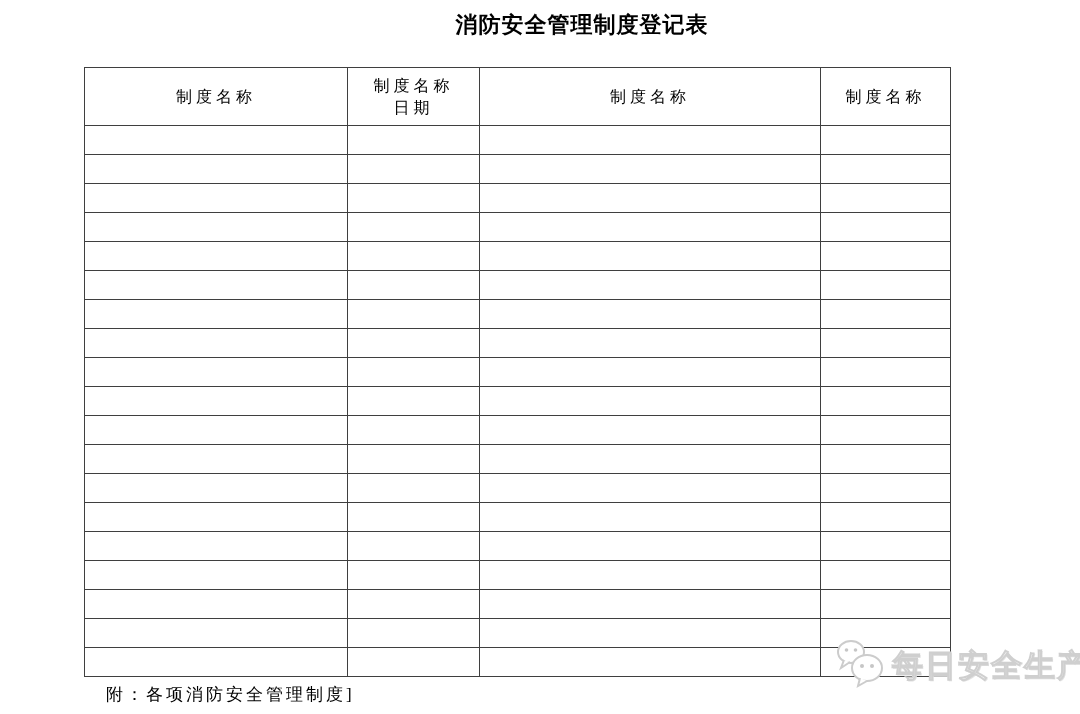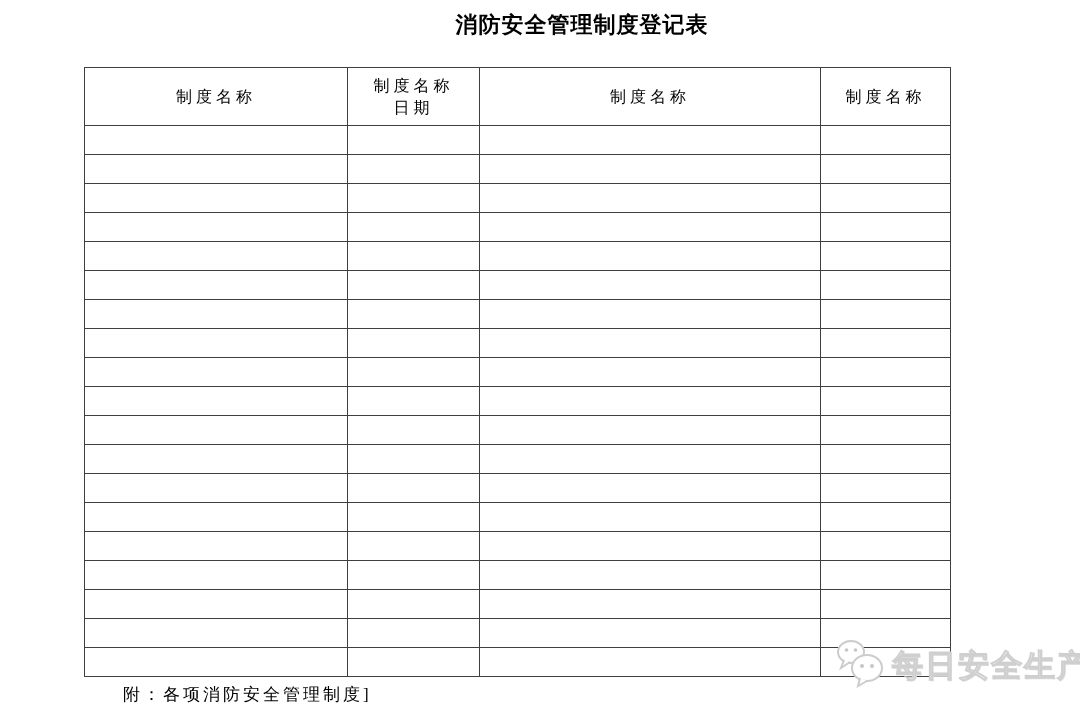--- a/index.html
+++ b/index.html
@@ -48,21 +48,21 @@
   table.reg-table tbody td {
     height: 29px;
     font-size: 14px;
   }
   col.c1 { width: 263px; }
   col.c2 { width: 132px; }
   col.c3 { width: 341px; }
   col.c4 { width: 130px; }
   .footnote {
     position: absolute;
-    left: 123px;
+    left: 106px;
     top: 683px;
     font-size: 17px;
     letter-spacing: 3px;
     white-space: nowrap;
   }
   .watermark {
     position: absolute;
     left: 834px;
     top: 638px;
     display: flex;

